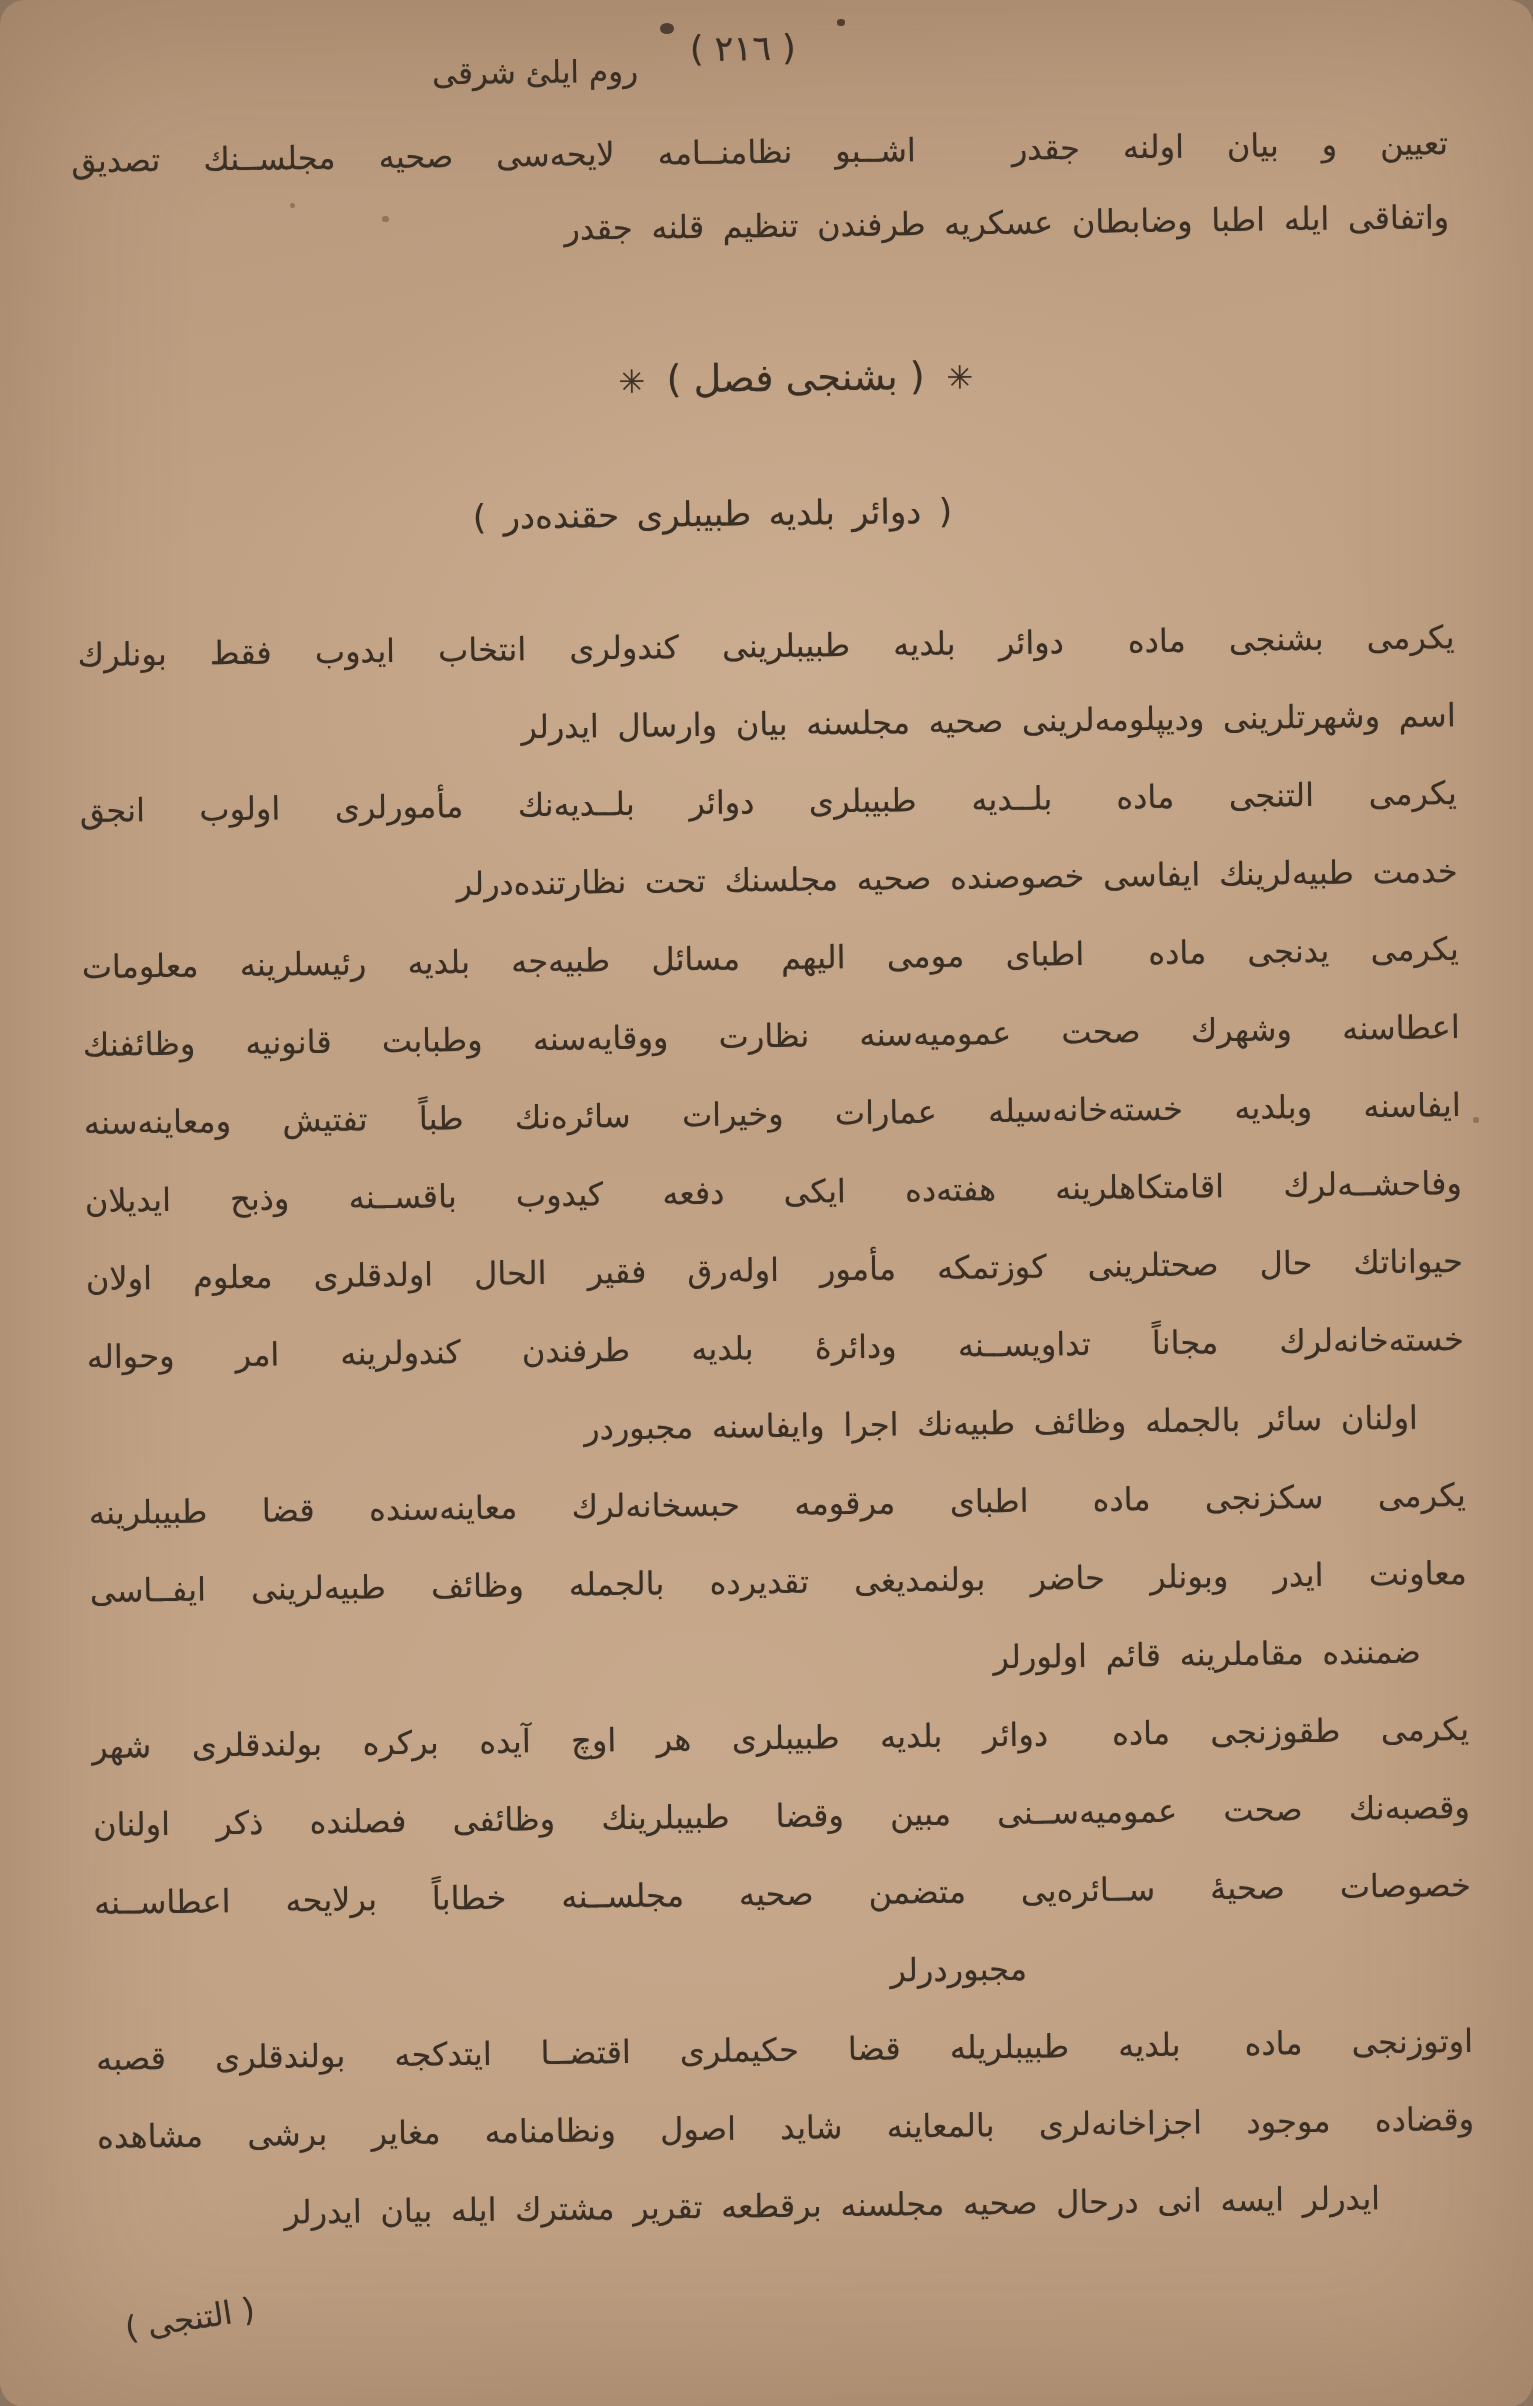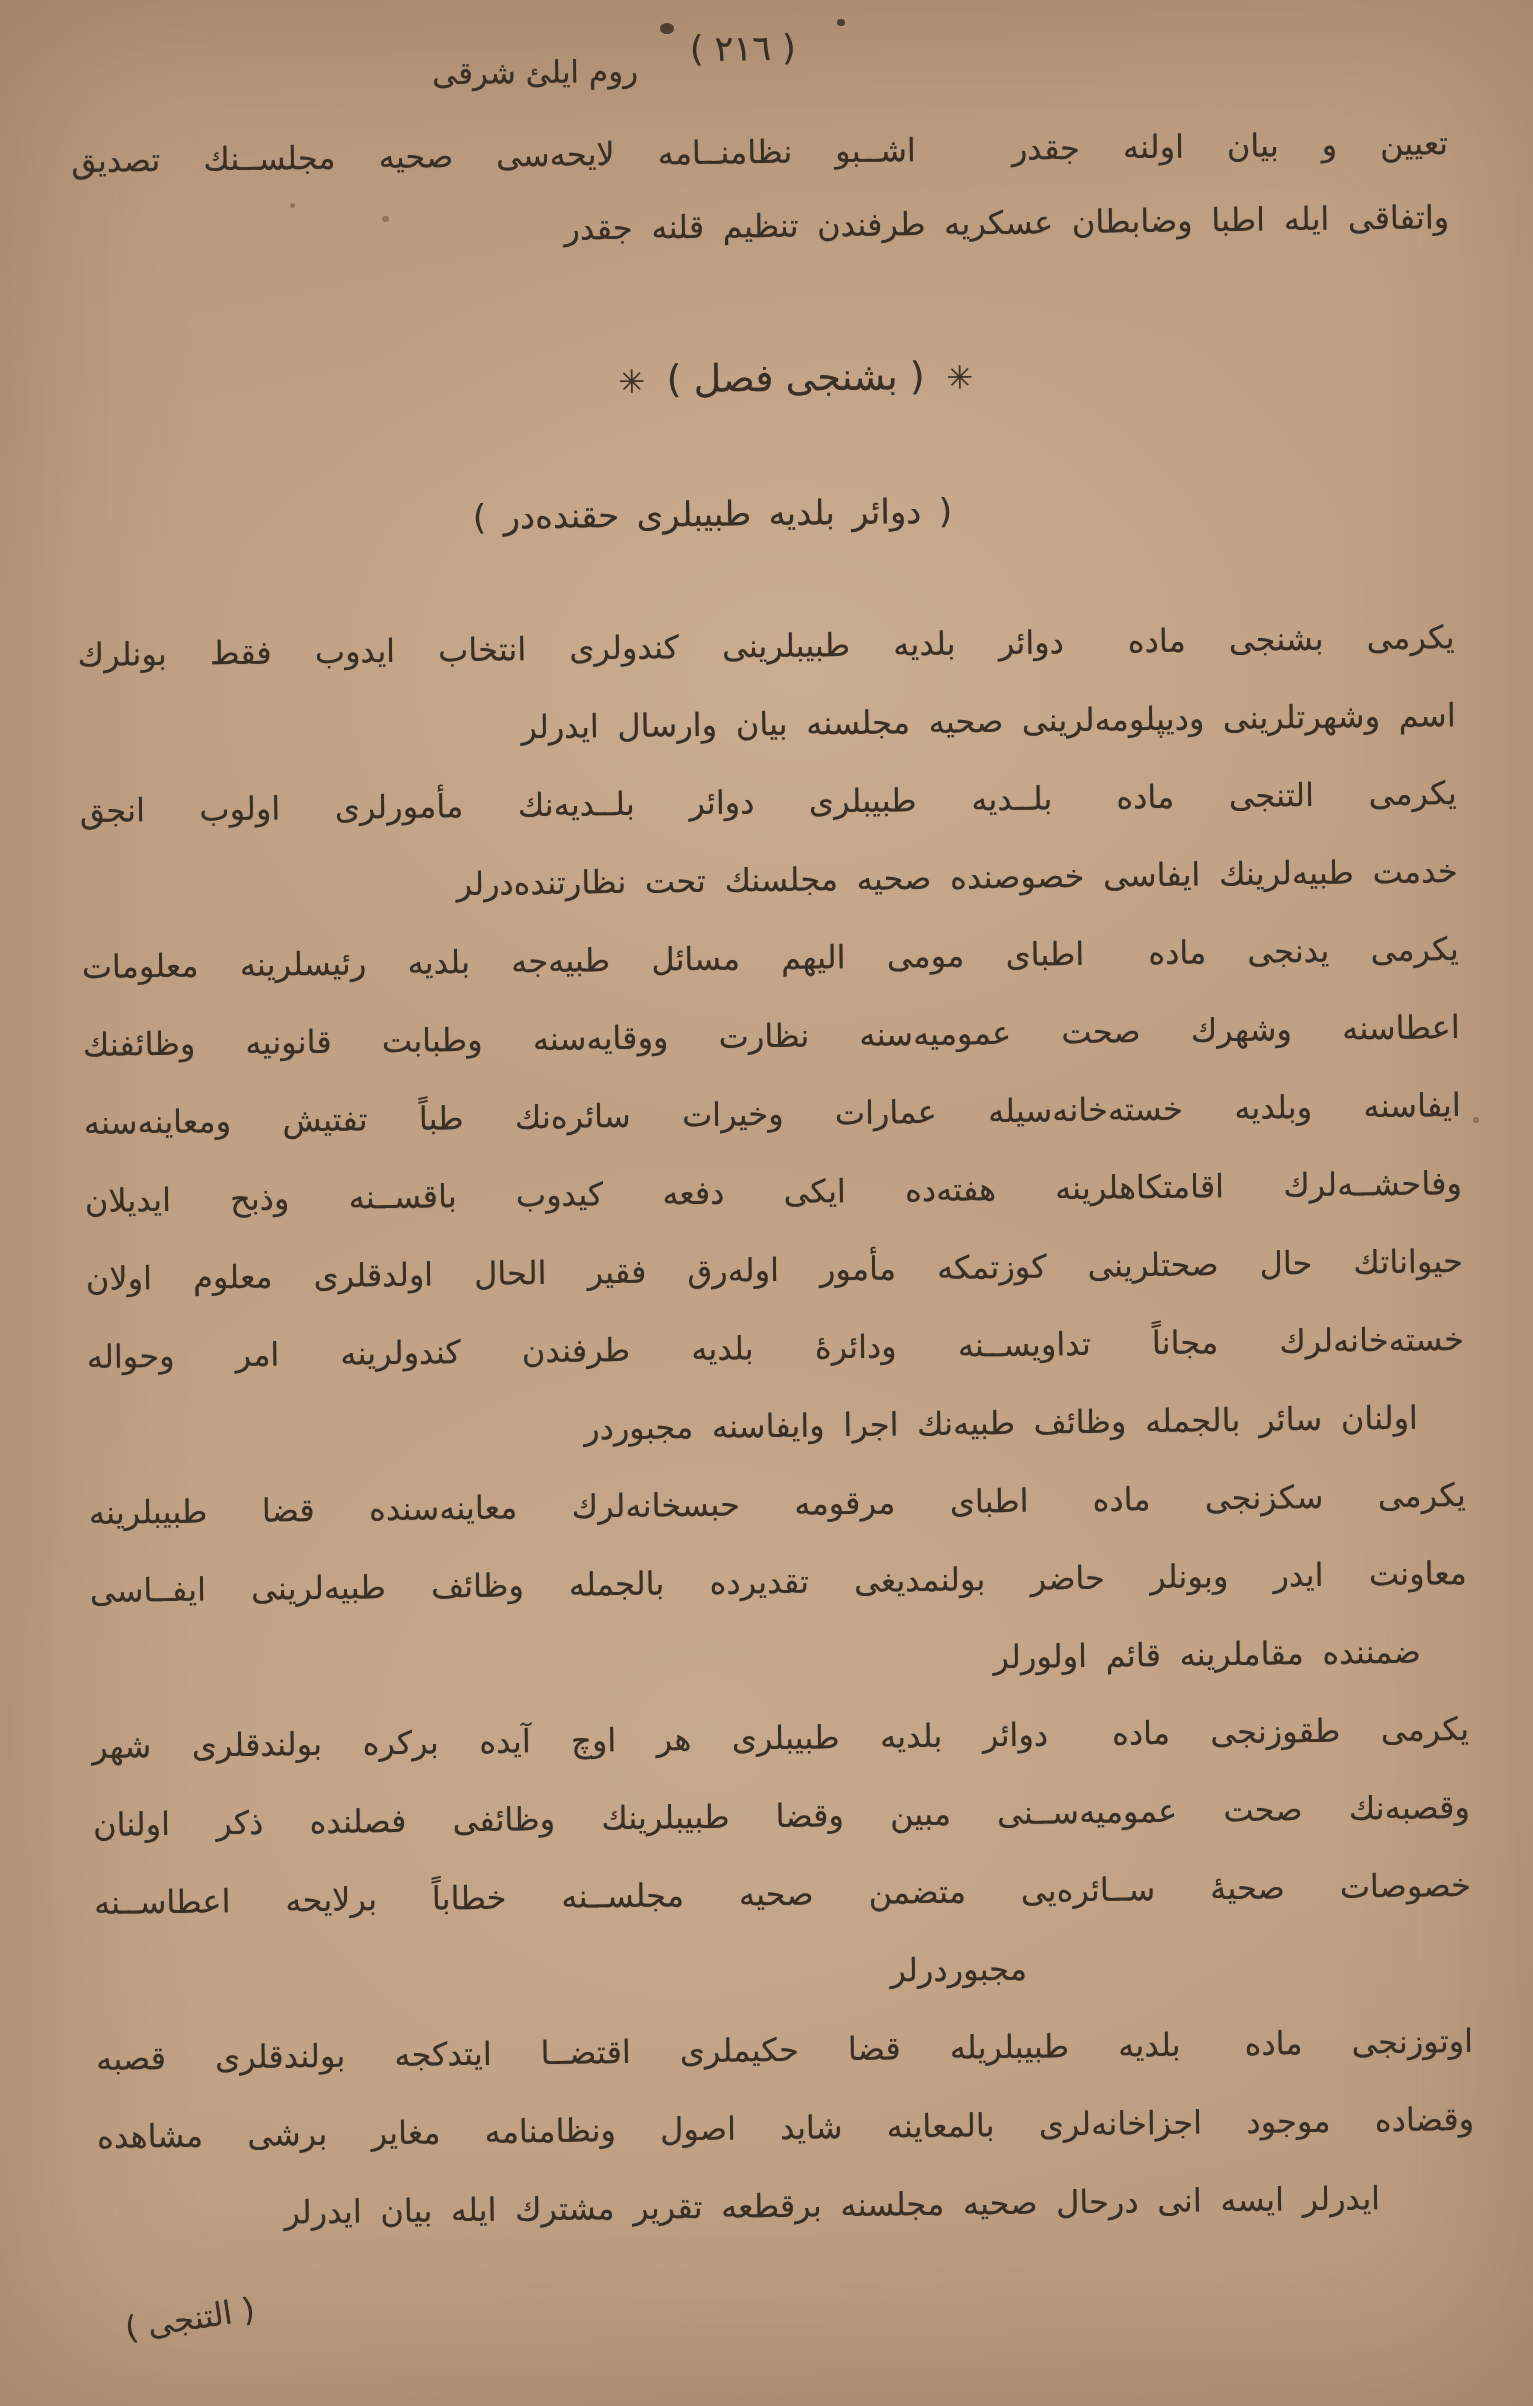--- a/index.html
+++ b/index.html
@@ -8,20 +8,21 @@
     width:1533px; height:2407px;
     margin:0 auto;
     overflow:hidden;
     background-color:#c1a184;
     background-image:
       radial-gradient(ellipse 852px 662px at 52% 28%, rgba(255,236,210,.16), rgba(255,236,210,0) 70%),
       radial-gradient(ellipse 1041px 852px at 46% 72%, rgba(255,238,214,.10), rgba(255,238,214,0) 70%),
       linear-gradient(168deg, rgba(114,82,56,.12) 0%, rgba(114,82,56,0) 22%, rgba(114,82,56,0) 78%, rgba(114,82,56,.10) 100%);
     font-family:"DejaVu Sans", sans-serif;
     color:#392f24;
+    border-radius:25px;
   }
   .vignette {
     position:absolute; inset:0;
     box-shadow: inset 0 0 161px 28px rgba(93,63,40,.24);
     pointer-events:none;
   }
   .speck { position:absolute; background:rgba(43,33,23,.72); border-radius:50%; }
   .speck.faint { background:rgba(60,45,30,.35); }
 
   .content {

